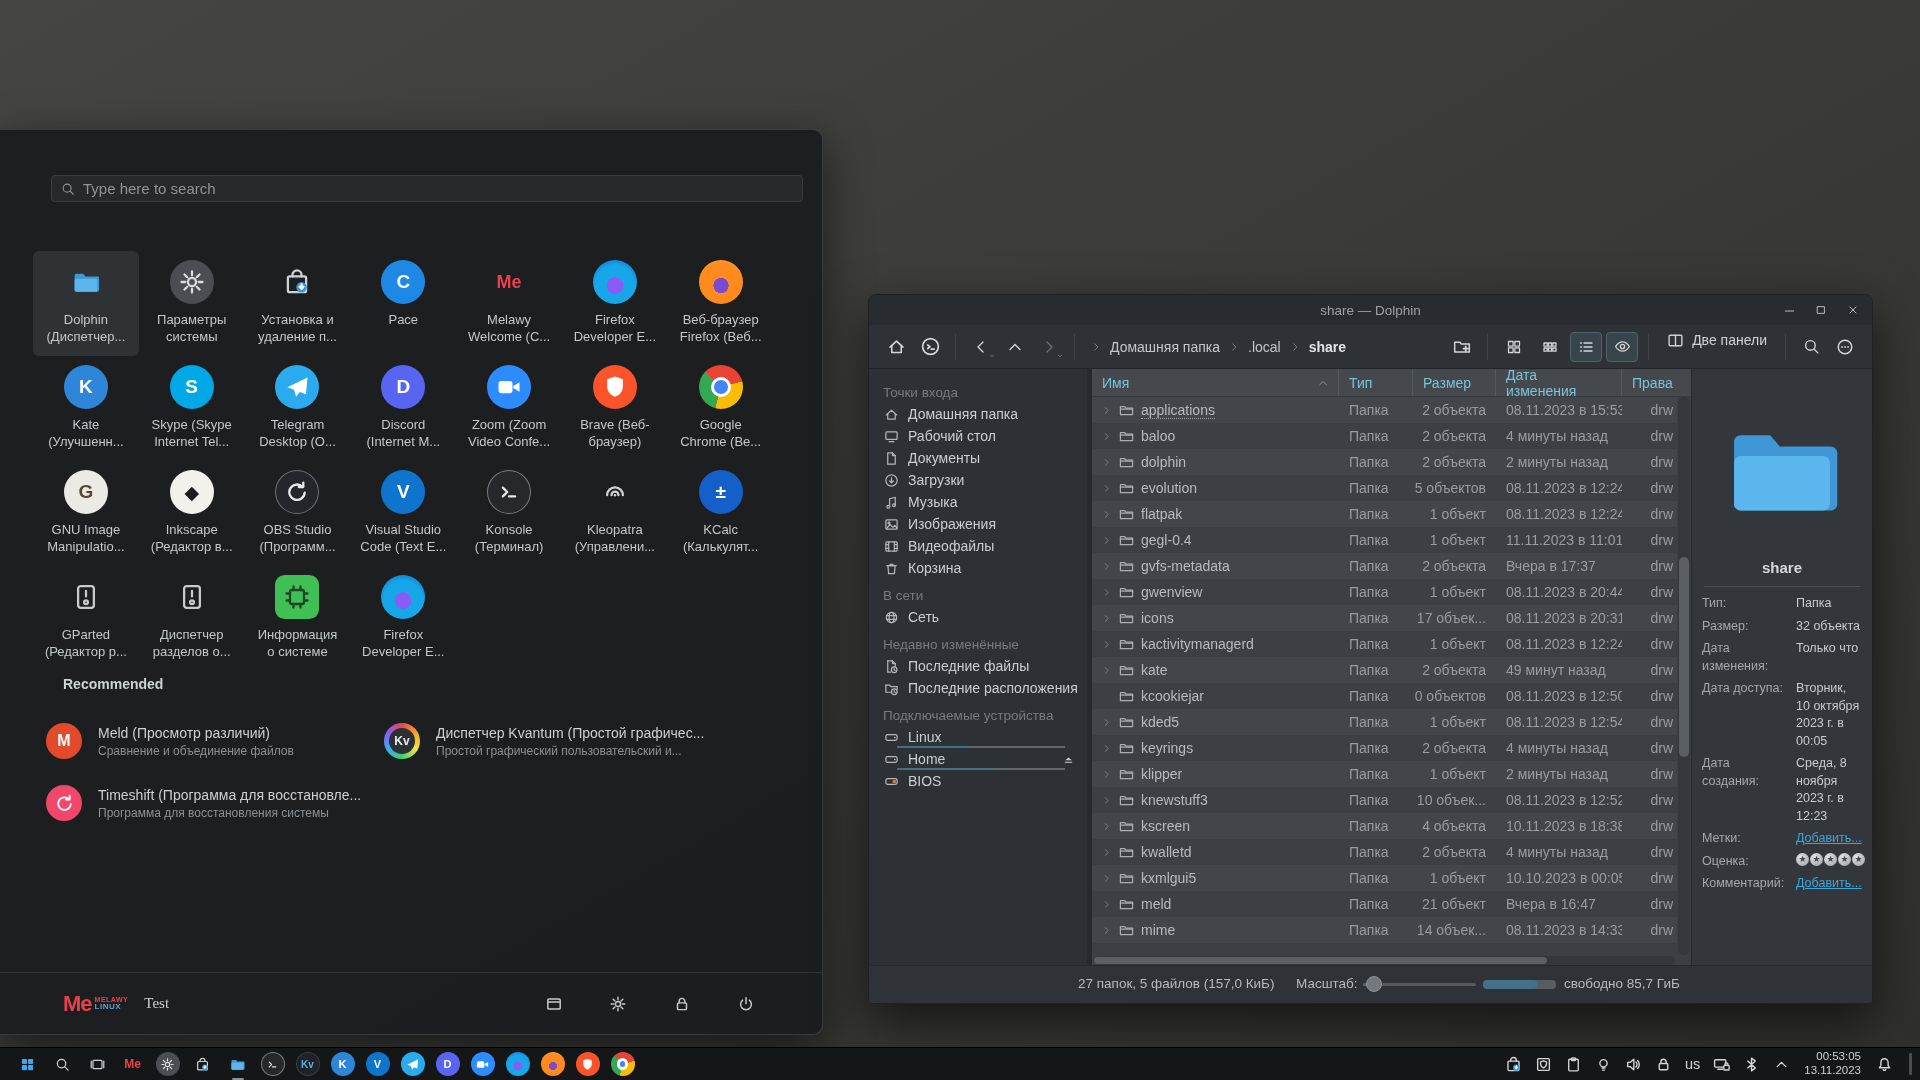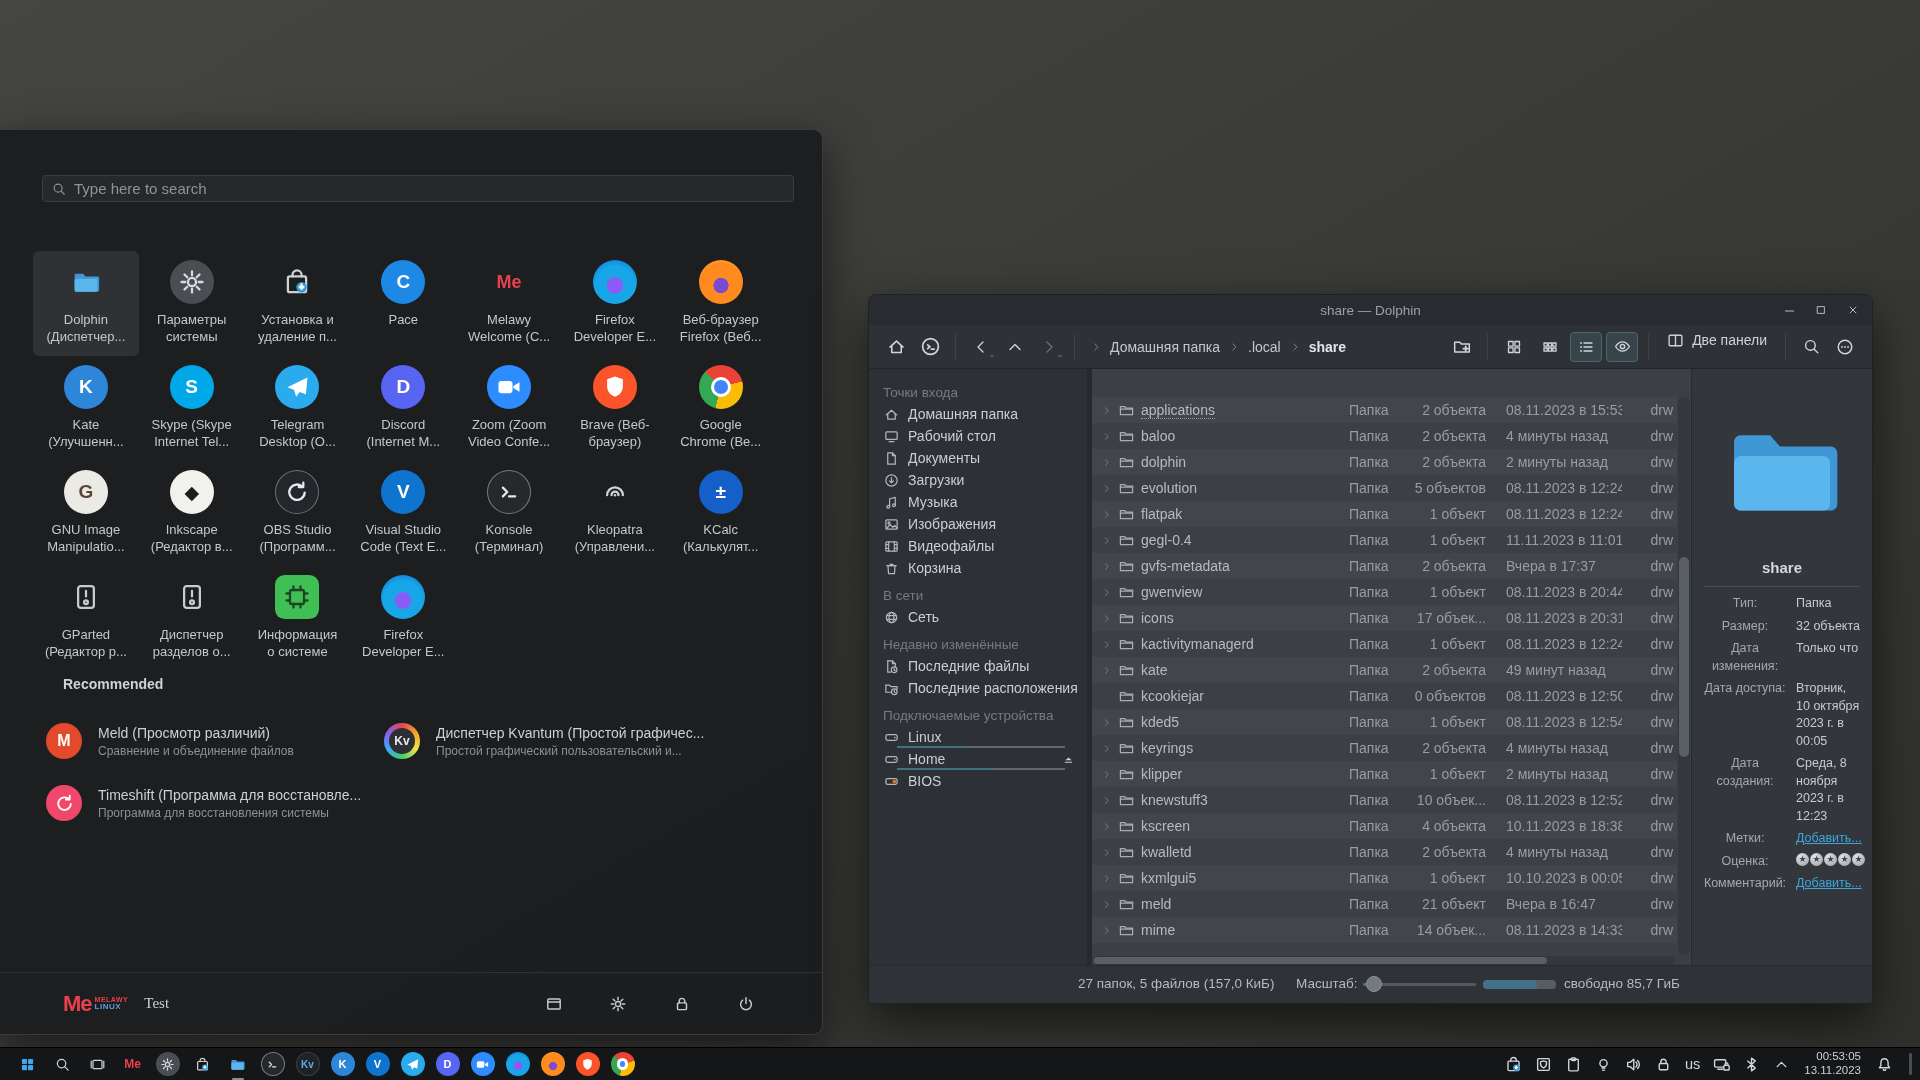--- a/index.html
+++ b/index.html
@@ -8,21 +8,21 @@
     font-family:"Liberation Sans","DejaVu Sans",sans-serif;
     background:linear-gradient(150deg,#454542 0%,#3b3b39 45%,#2f2f2d 100%);
     color:#c8cdd1; font-size:14px;
   }
   .desktop{position:relative;width:1920px;height:1080px;}
 
   
   .launcher{position:absolute;left:0;top:129px;width:823px;height:906px;
     background:rgba(27,29,31,.97);border:1px solid #393c3e;border-left:none;
     border-radius:0 10px 10px 0;box-shadow:0 14px 46px rgba(0,0,0,.55);}
-  .search{position:absolute;left:42px;top:45px;width:752px;height:27px;
+  .search{position:absolute;left:51px;top:45px;width:752px;height:27px;
     background:#26282a;border:1px solid #3a3d40;border-radius:4px;
     display:flex;align-items:center;padding:0 9px;gap:8px;color:#8f9497;}
   .search .ph{font-size:15px;color:#8f9497;}
   .pinned-row{position:absolute;left:63px;right:57px;top:89px;height:25px;
     display:flex;align-items:center;justify-content:space-between;}
   .sec-label{font-size:14px;font-weight:700;color:#ced3d6;}
   .allapps{display:flex;align-items:center;gap:7px;background:#35393c;border:1px solid #3f4346;
     border-radius:4px;padding:3px 10px;cursor:pointer;}
   .allapps span{color:#63b7d6;font-size:13.5px;}
   .allapps .chev{color:#aab0b3;}
@@ -120,21 +120,21 @@
   .vscroll .thumb{position:absolute;left:1px;right:1px;top:160px;height:200px;background:#5a5f64;border-radius:6px;}
   .hscroll{position:absolute;left:2px;right:16px;bottom:2px;height:9px;background:#34373b;border-radius:5px;}
   .hscroll .thumb{position:absolute;top:1px;bottom:1px;left:0;width:78%;background:#5a5f64;border-radius:5px;}
   
   .info{flex:1;background:#33373b;border-left:1px solid #26292d;padding:14px 10px 0 10px;overflow:hidden;}
   .preview{display:flex;justify-content:center;padding:28px 0 30px 0;}
   .iname{text-align:center;font-size:15px;font-weight:700;color:#d4d9dc;padding-bottom:10px;}
   .ihr{height:1px;background:#4a4e52;margin:0 2px 8px 2px;}
   .iprow{display:grid;grid-template-columns:86px 1fr;gap:0 8px;margin-bottom:5px;
     font-size:12.5px;line-height:1.4;}
-  .iprow .lab{text-align:center;color:#a3a8ac;}
+  .iprow .lab{text-align:left;color:#a3a8ac;}
   .iprow .val{color:#c6cbcf;}
   .iprow .val.link{color:#3ea6dd;text-decoration:underline;cursor:pointer;}
   .stars{display:flex;gap:1px;}
   .coin{width:13px;height:13px;border-radius:50%;background:radial-gradient(circle at 35% 30%,#dfe3e6,#9aa0a4);
     display:flex;align-items:center;justify-content:center;font-size:9px;color:#43474b;cursor:pointer;}
   
   .statusbar{position:absolute;left:0;right:0;bottom:0;height:38px;background:#2f3338;
     border-top:1px solid #26292d;font-size:13.5px;color:#b5babd;}
   .statusbar .sum{position:absolute;left:209px;top:10px;}
   .statusbar .zl{position:absolute;left:427px;top:10px;}
@@ -782,20 +782,42 @@
               <svg width="15" height="15" viewBox="0 0 16 16" fill="none" stroke="currentColor" stroke-width="1.3" stroke-linecap="round" stroke-linejoin="round">
                 <rect x="2" y="5" width="12" height="6" rx="2"></rect>
                 <circle cx="11" cy="8" r="2" fill="#e8731e" stroke="none"></circle>
               </svg>
             </span>
             <span>BIOS</span>
           </div>
         </div>
       <div class="splitter"></div>
       <div class="view">
+        <div class="vhead" id="vhead">
+            <div class="hcol sorted" style="width: 247px;">
+              <span>Имя</span>
+              <span style="color: rgb(169, 174, 178);">
+                <svg width="10" height="10" viewBox="0 0 16 16" fill="none" stroke="currentColor" stroke-width="1.3" stroke-linecap="round" stroke-linejoin="round">
+                  <path d="M3 10.5l5-5 5 5"></path>
+                </svg>
+              </span>
+            </div>
+            <div class="hcol" style="width: 74px;">
+              <span>Тип</span>
+            </div>
+            <div class="hcol" style="width: 83px;">
+              <span>Размер</span>
+            </div>
+            <div class="hcol" style="width: 126px;">
+              <span>Дата изменения</span>
+            </div>
+            <div class="hcol" style="flex: 1 1 0%; border-right: none;">
+              <span>Права</span>
+            </div>
+          </div>
         <div class="rows" id="rows">
             <div class="row">
               <div class="cell c-name">
                 <span class="exp">
                   <svg width="9" height="9" viewBox="0 0 16 16" fill="none" stroke="currentColor" stroke-width="1.3" stroke-linecap="round" stroke-linejoin="round">
                     <path d="M6 3l5 5-5 5"></path>
                   </svg>
                 </span>
                 <span class="fico">
                   <svg width="15" height="15" viewBox="0 0 16 16" fill="none" stroke="currentColor" stroke-width="1.3" stroke-linecap="round" stroke-linejoin="round">

